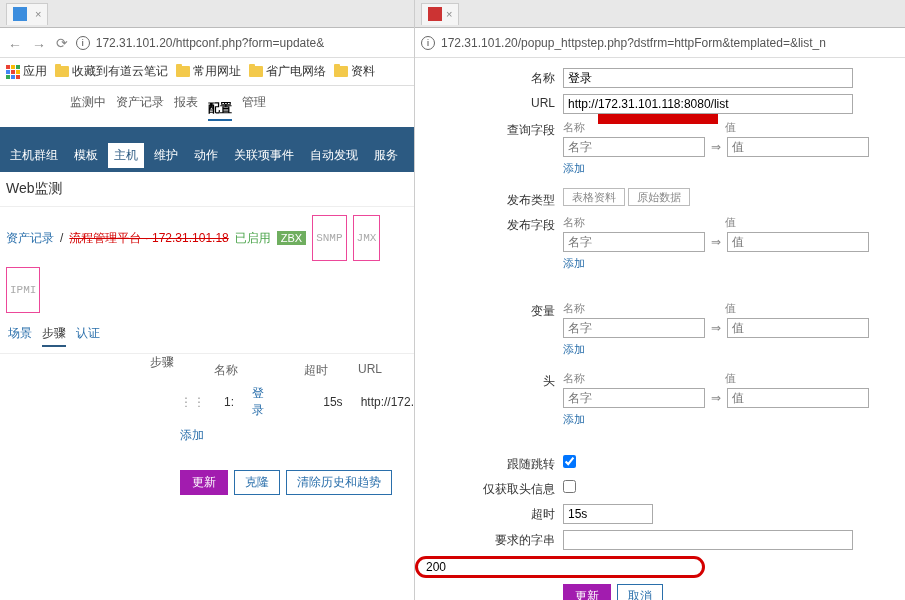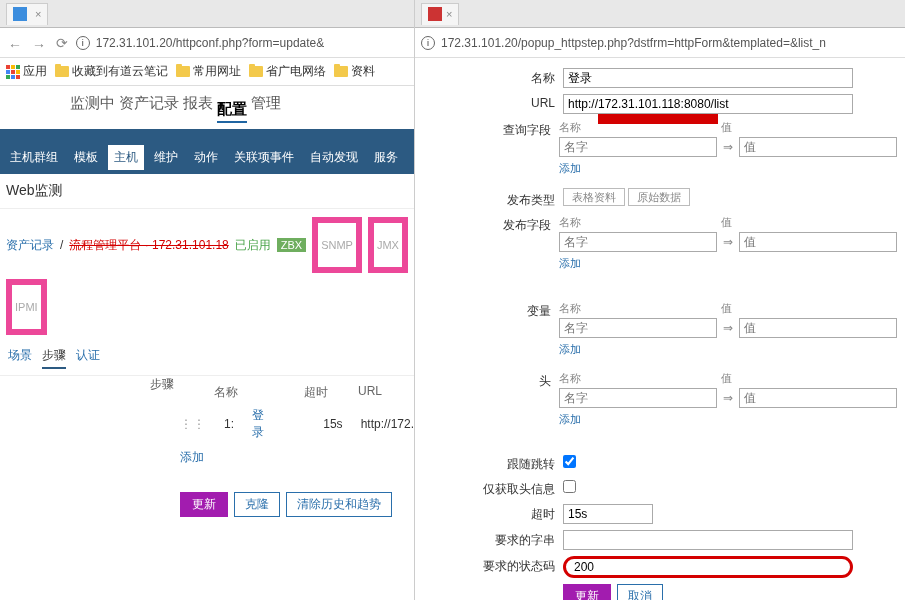--- a/index.html
+++ b/index.html
@@ -23,33 +23,33 @@
     .apps-icon span:nth-child(4){background:#4285f4;}
     .apps-icon span:nth-child(5){background:#ea4335;}
     .apps-icon span:nth-child(6){background:#fbbc05;}
     .apps-icon span:nth-child(7){background:#34a853;}
     .apps-icon span:nth-child(8){background:#4285f4;}
     .apps-icon span:nth-child(9){background:#ea4335;}
     .folder-icon { width:14px; height:11px; background:#f3c94b; border-radius:1px; display:inline-block; position:relative; }
     .folder-icon::before { content:""; position:absolute; top:-2px; left:0; width:6px; height:3px; background:#f3c94b; border-radius:1px 1px 0 0; }
     .bm-item { display:flex; align-items:center; gap:3px; cursor:pointer; }
     
-    .topnav { display:flex; gap:4px; padding:8px 10px 6px 70px; color:#5a5a5a; font-size:15px; }
+    .topnav { display:flex; gap:10px; padding:8px 10px 6px 70px; color:#5a5a5a; font-size:12px; }
     .topnav span { cursor:pointer; }
     .topnav .active { color:#000; font-weight:bold; border-bottom:2px solid #1f65a2; padding-bottom:2px;margin-top:6px; }
     .subnav { background:#2c5a82; color:#fff; display:flex; gap:4px; padding:4px 4px; font-size:12px; }
     .subnav span { padding:4px 6px; cursor:pointer;margin-top:12px; }
     .subnav .active { background:#fff; color:#2c5a82; }
     .page-title { padding:8px 6px; font-size:14px; color:#333; border-bottom:1px solid #eee; }
     .crumb-row { display:flex; align-items:center; gap:6px; padding:8px 6px; font-size:12px; flex-wrap:wrap; }
     .crumb-row a { color:#2a6fab; text-decoration:none; cursor:pointer; }
     .redact { color:#d40000; text-decoration:line-through; }
     .status-enabled { color:#49a349; }
     .tag-zbx { background:#6fae5f; color:#fff; padding:1px 4px; font-size:11px; }
-    .tag-gray { border:6px solid #ec4899; color:#aaa; padding:16px 3px; font-size:11px; }
+    .tag-gray { border:1px solid #ec4899; color:#aaa; padding:16px 3px; font-size:11px;font-family:Liberation Mono, monospace; }
     .tabrow { display:flex; gap:10px; padding:4px 8px 6px; font-size:12px; border-bottom:1px solid #eee; }
     .tabrow span { color:#2a6fab; cursor:pointer; padding-bottom:3px; }
     .tabrow .active { color:#333; border-bottom:2px solid #2c5a82; }
     .steps-area { padding:8px 0 8px 180px; font-size:12px; }
     .steps-label { position:absolute; left:150px; color:#555; }
     .tbl-hdr { display:flex; gap:30px; color:#666; }
     .tbl-row { display:flex; gap:18px; margin-top:6px; align-items:center; }
     .drag-dots { color:#999; letter-spacing:1px; }
     .link { color:#2a6fab; cursor:pointer; }
     .btn-row { display:flex; gap:6px; padding-left:180px; margin-top:18px; }
@@ -59,21 +59,21 @@
     .form { padding:10px 8px 10px 0; }
     .form-row { display:flex; margin-bottom:6px; }
     .form-label { width:148px; text-align:right; padding-right:8px; color:#333; padding-top:2px; }
     .form-ctrl { flex:1; }
     .form-ctrl input[type=text]{ border:1px solid #aaa; padding:2px 4px; font-size:12px; }
     .input-full { width:290px; }
     .pair-block { }
     .pair-hdr { display:flex; gap:80px; font-size:11px; color:#888; margin-bottom:2px; }
     .pair-hdr .c2 { margin-left:60px; }
     .pair-row { display:flex; align-items:center; gap:6px; }
-    .pair-row input{ width:158px; }
+    .pair-row input{ width:142px; }
     .arrow { color:#888; }
     .add-link { color:#2a6fab; font-size:11px; cursor:pointer; margin-top:4px; display:inline-block; }
     .pub-btn { border:1px solid #bbb; color:#888; padding:2px 8px; font-size:11px; cursor:pointer; background:#fff; }
     .chk { vertical-align:middle; }
     .status-input { border:3px solid #d40000 !important; border-radius:12px; padding:1px 8px !important; }
     .right-btns { padding-left:148px; display:flex; gap:6px; margin-top:4px; }
     .url-redact { position:absolute; left:183px; width:120px; height:10px; background:#d40000; }
   </style>
 </head>
 <body>
@@ -278,21 +278,20 @@
     </div>
     <div class="form-row">
       <div class="form-label">超时</div>
       <div class="form-ctrl"><input type="text" style="width: 90px;" value="15s"></div>
     </div>
     <div class="form-row">
       <div class="form-label">要求的字串</div>
       <div class="form-ctrl"><input type="text" class="input-full" value="" style=""></div>
     </div>
     <div class="form-row">
-      <div class="form-label">要求的状态码</div>
       <div class="form-ctrl"><input type="text" class="input-full status-input" value="200" style=""></div>
     </div>
     <div class="right-btns">
       <button class="btn-primary">更新</button>
       <button class="btn-secondary">取消</button>
     </div>
   </div>
 </div>
 
 </body></html>

